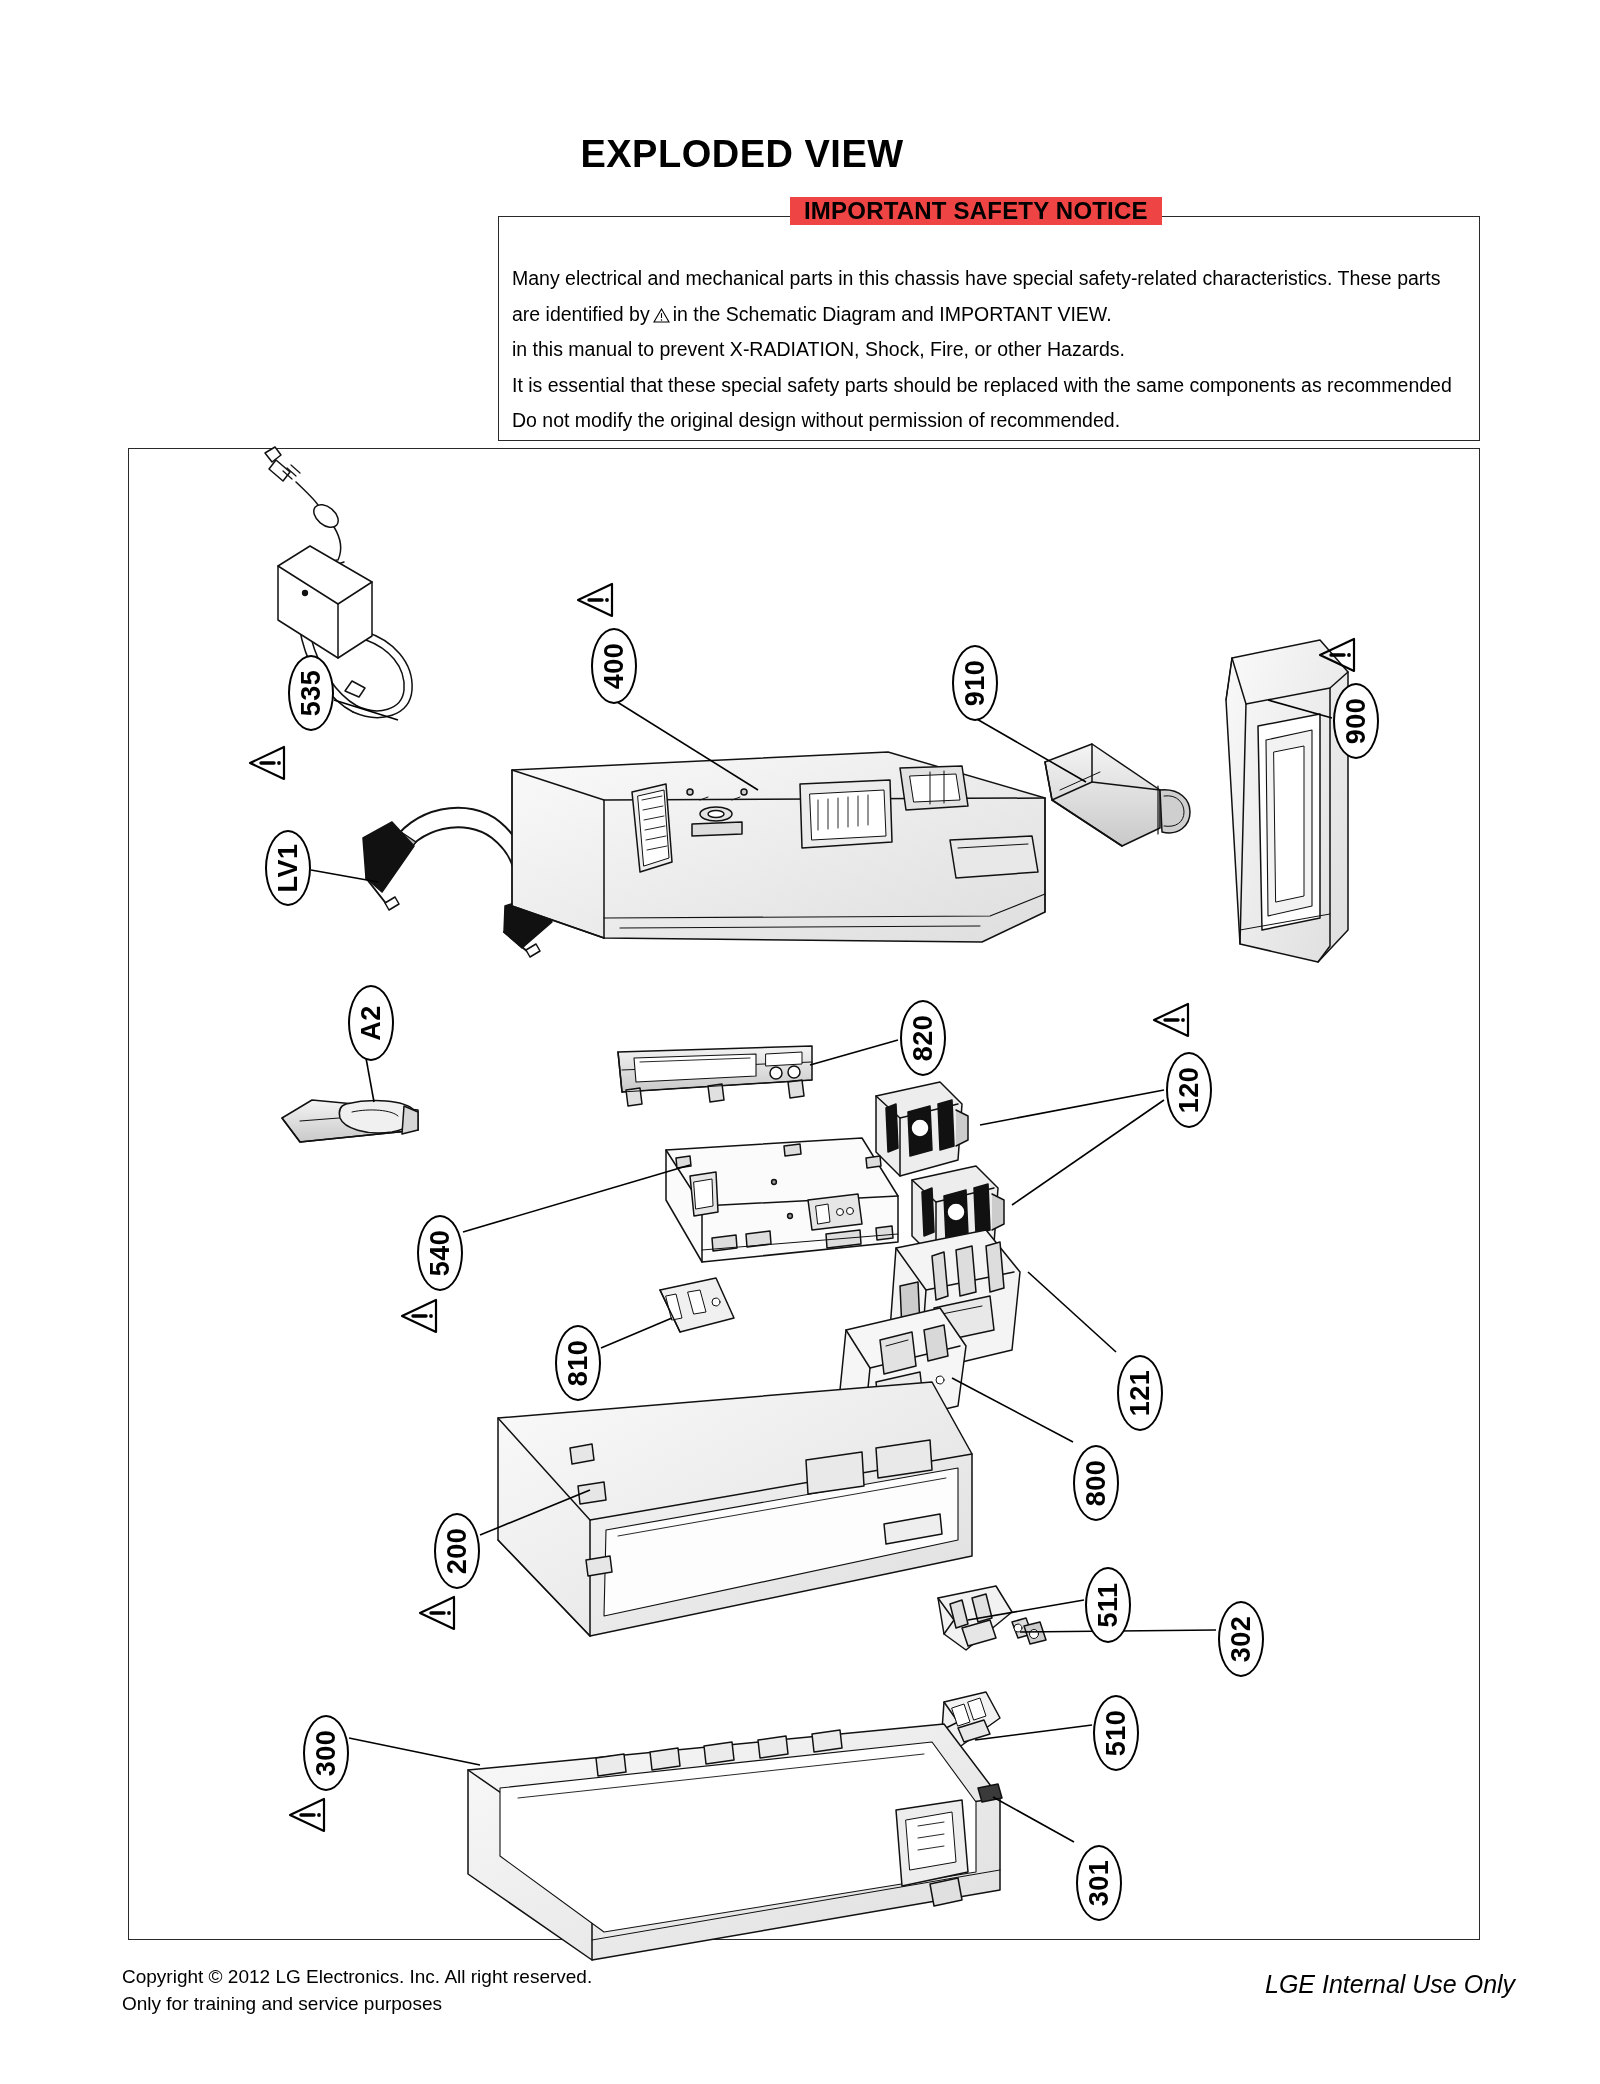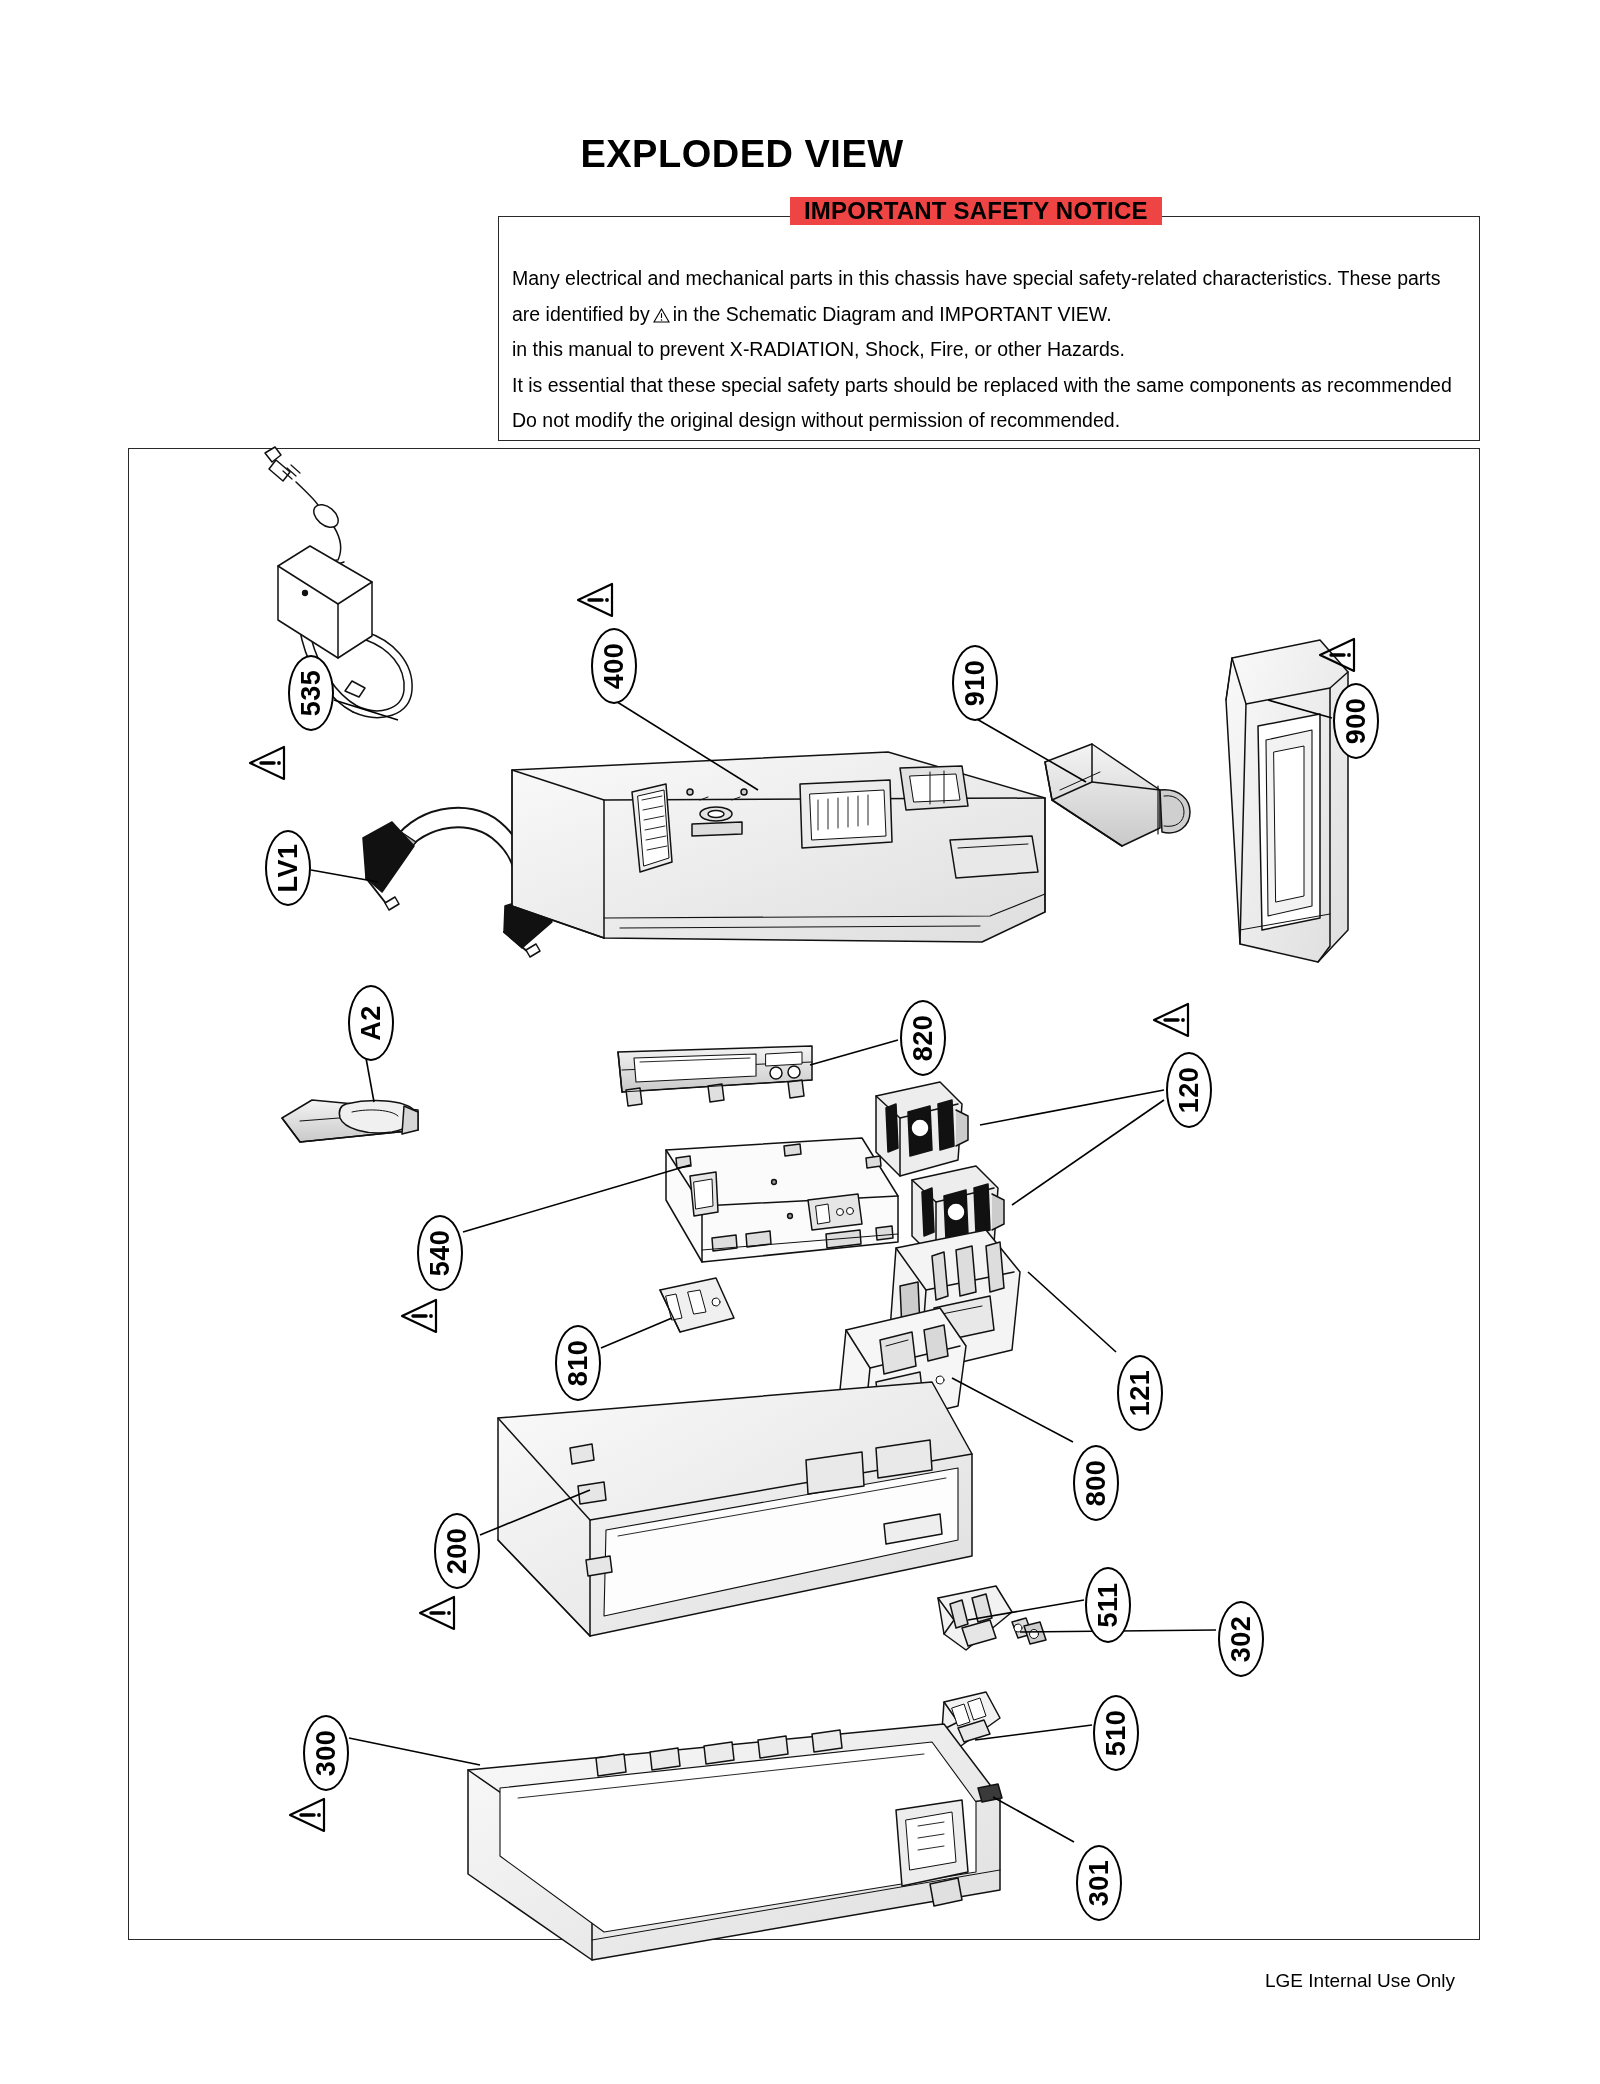--- a/index.html
+++ b/index.html
@@ -24,21 +24,21 @@
               vertical-align:-2px;margin:0 3px;}
   .tri-inline svg{position:absolute;left:0;top:0;}
 
   
   .frame{position:absolute;left:128px;top:448px;width:1352px;height:1492px;
          border:1.6px solid #2a2a2a;box-sizing:border-box;}
 
   
   .foot-l{position:absolute;left:122px;top:1963px;font-size:19px;line-height:27px;}
   .foot-c{position:absolute;left:0;top:1968px;width:1600px;text-align:center;font-size:21px;}
-  .foot-r{position:absolute;left:1265px;top:1970px;font-size:19px;}
+  .foot-r{position:absolute;left:1265px;top:1970px;font-size:25px;font-style:italic;}
 
   
   .callout{position:absolute;width:46px;height:76px;}
   .callout .oval{position:absolute;left:0;top:0;width:46px;height:76px;
                  border:2.2px solid #000;border-radius:50%/50%;box-sizing:border-box;background:#fff;}
   .callout .txt{position:absolute;left:0;top:0;width:46px;height:76px;
                 display:flex;align-items:center;justify-content:center;
                 font-size:27px;font-weight:bold;letter-spacing:.5px;
                 transform:rotate(-90deg);}
 
@@ -497,15 +497,19 @@
           <path d="M13 18 L26 18" stroke="#000" stroke-width="3.4" stroke-linecap="round"></path>
           <circle cx="31" cy="18" r="1.9" fill="#000"></circle>
         </svg>
       </div>
       <div class="callout" style="left: 1076px; top: 1845px;">
         <div class="oval"></div>
         <div class="txt">301</div>
       </div>
     </div>
 
+  <div class="foot-l">
+    <div>Copyright  © 2012  LG Electronics. Inc. All right reserved.</div>
+    <div>Only for training and service purposes</div>
+  </div>
   <div class="foot-r">LGE Internal Use Only</div>
 
 </div>
 
 </body></html>

